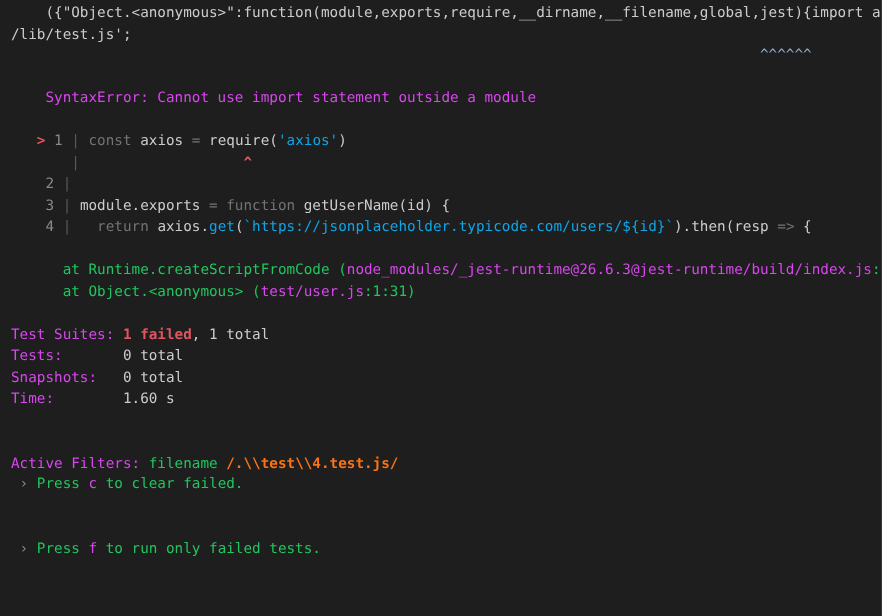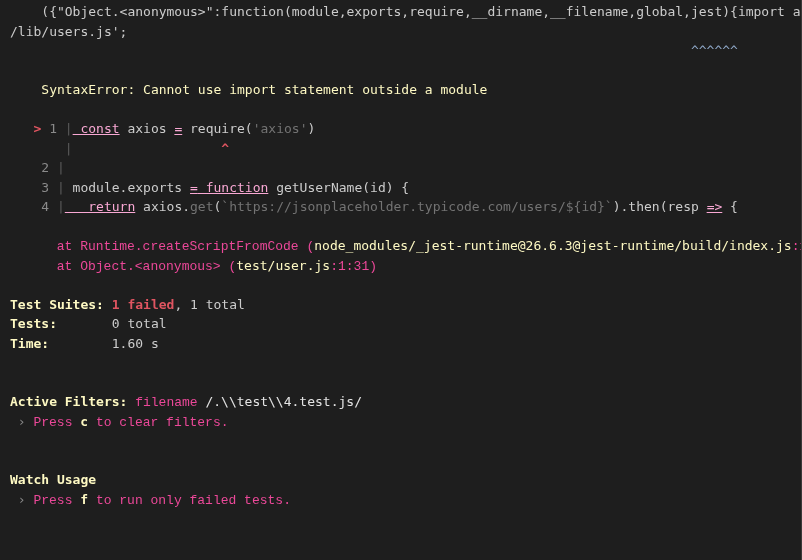--- a/index.html
+++ b/index.html
@@ -36,39 +36,39 @@
   .line {
     white-space: pre;
     height: 19.5px;
     padding-left: 10px;
     box-sizing: border-box;
   }
   .blank { height: 19.5px; }
 
   
   .fg       { color: #cccccc; }
-  .dim      { color: #ec4899; font-family: Liberation Mono, monospace; }
-  .white    { color: #fef9c3; }
-  .bold     { font-weight: bold; }
+  .dim      { color: #22c55e; }
+  .white    { color: #d946ef; }
+  .bold     { font-weight: normal; }
   .redbold  { color: #e05561; font-weight: bold; }
-  .green    { color: #737373; margin-top: 40px; }
-  .blue     { color: #f9a8d4; text-decoration: underline; }
-  .yellowb  { color: #e5e5e5; font-weight: normal; }
+  .green    { color: #0ea5e9; margin-top: 40px; }
+  .blue     { color: #737373; }
+  .yellowb  { color: #f97316; font-weight: bold; }
   .gutter   { color: #8a8a8a; }
   .gutterbar{ color: #5a5a5a; }
   .caret    { color: #8fa8c8; }
   .arrow    { color: #8a8a8a; }
 </style>
 </head>
 <body>
 
 <div id="terminal">
 
   <div class="line"><span class="fg">    ({"Object.&lt;anonymous&gt;":function(module,exports,require,__dirname,__filename,global,jest){import axios from '.</span></div>
-  <div class="line"><span class="fg">/lib/users.js';</span></div>
+  <div class="line"><span class="fg">/lib/test.js';</span></div>
   <div class="line"><span style="visibility:hidden">                                                                                       </span><span class="caret">^^^^^^</span></div>
 
   <div class="blank"></div>
 
   <div class="line"><span class="white">    SyntaxError: Cannot use import statement outside a module</span></div>
 
   <div class="blank"></div>
 
   <div class="line"><span style="visibility:hidden">   </span><span class="redbold">&gt;</span><span class="gutter"> </span><span class="gutter">1</span><span class="gutterbar"> </span><span class="gutterbar">|</span><span><span class="blue">&nbsp;const</span><span class="fg"> axios </span><span class="blue">=</span><span class="fg"> require(</span><span class="green">'axios'</span><span class="fg">)</span></span></div>
 
@@ -85,33 +85,33 @@
   <div class="line"><span class="dim">      at Runtime.createScriptFromCode (</span><span class="white">node_modules/_jest-runtime@26.6.3@jest-runtime/build/index.js</span><span class="dim">:1350:14</span></div>
 
   <div class="line"><span class="dim">      at Object.&lt;anonymous&gt; (</span><span class="white">test/user.js</span><span class="dim">:1:31</span><span class="dim">)</span></div>
 
   <div class="blank"></div>
 
   <div class="line"><span class="white bold">Test Suites:</span><span class="fg"> </span><span class="redbold">1 failed</span><span class="fg">, 1 total</span></div>
 
   <div class="line"><span class="white bold">Tests:</span><span class="fg">       </span><span class="fg">0 total</span></div>
 
+  <div class="line"><span class="white bold">Snapshots:</span><span class="fg">   </span><span class="fg">0 total</span></div>
 
   <div class="line"><span class="white bold">Time:</span><span class="fg">        </span><span class="fg">1.60 s</span></div>
 
 
   <div class="blank"></div>
   <div class="blank"></div>
 
   <div class="line"><span class="white bold">Active Filters:</span><span class="dim"> filename </span><span class="yellowb">/.\\test\\4.test.js/</span></div>
 
-  <div class="line"><span class="fg"> </span><span class="arrow">›</span><span class="dim"> Press </span><span class="white bold">c</span><span class="dim"> to clear filters.</span></div>
+  <div class="line"><span class="fg"> </span><span class="arrow">›</span><span class="dim"> Press </span><span class="white bold">c</span><span class="dim"> to clear failed.</span></div>
 
   <div class="blank"></div>
   <div class="blank"></div>
 
-  <div class="line"><span class="white bold">Watch Usage</span></div>
 
 
   <div class="line"><span class="fg"> </span><span class="arrow">›</span><span class="dim"> Press </span><span class="white bold">f</span><span class="dim"> to run only failed tests.</span></div>
 
   <div class="right-edge"></div>
 </div>
 
 </body></html>

